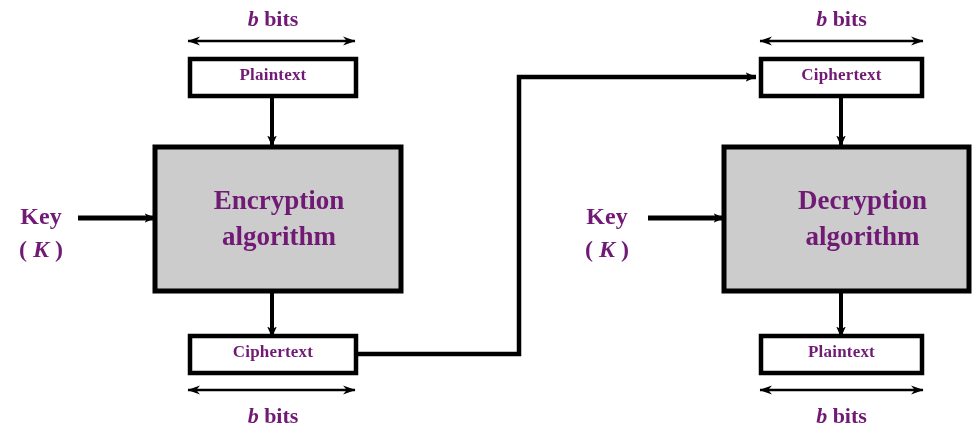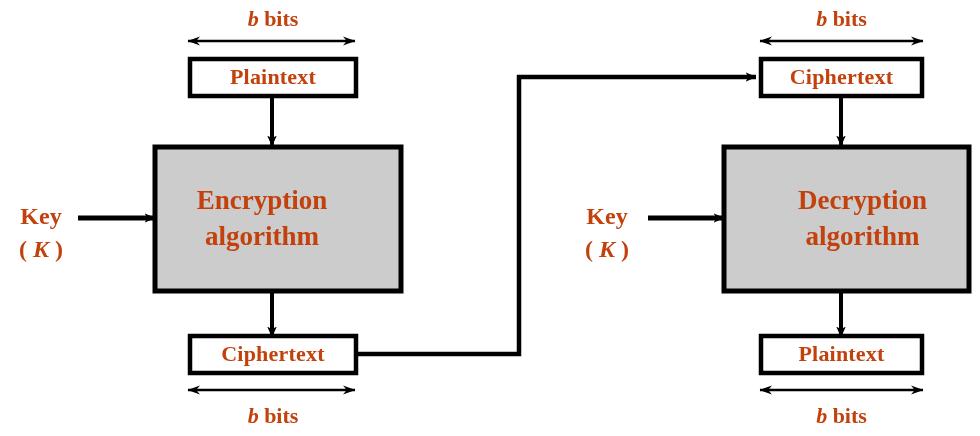--- a/index.html
+++ b/index.html
@@ -21,29 +21,29 @@
     position: absolute;
     left: 0;
     top: 0;
     width: 980px;
     height: 436px;
   }
   .lbl {
     position: absolute;
     font-family: "Liberation Serif", "DejaVu Serif", serif;
     font-weight: bold;
-    color: #c2410c;
+    color: #701a75;
     white-space: nowrap;
     text-align: center;
     line-height: 1;
     user-select: none;
   }
   
   .box-text {
-    font-size: 22px;
+    font-size: 17px;
     letter-spacing: 0.2px;
   }
   
   .algo-text {
     font-size: 27px;
     line-height: 1.32;
   }
   
   .bits-text {
     font-size: 22px;
@@ -122,21 +122,21 @@
 
   <div class="lbl box-text" style="left:190px; top:66px; width:166px;">Plaintext</div>
 
   <div class="lbl key-text" style="left:6px; top:173px; width:70px;">
     <div>Key</div>
     <div>
       <span>( </span><span class="ital">K</span><span> )</span>
     </div>
   </div>
 
-  <div class="lbl algo-text" style="left:139px; top:183px; width:246px;">
+  <div class="lbl algo-text" style="left:156px; top:183px; width:246px;">
     <div>Encryption</div>
     <div>algorithm</div>
   </div>
 
   <div class="lbl box-text" style="left:190px; top:343px; width:166px;">Ciphertext</div>
 
   <div class="lbl bits-text" style="left:190px; top:405px; width:166px;">
     <span class="ital">b</span><span> bits</span>
   </div>
 

